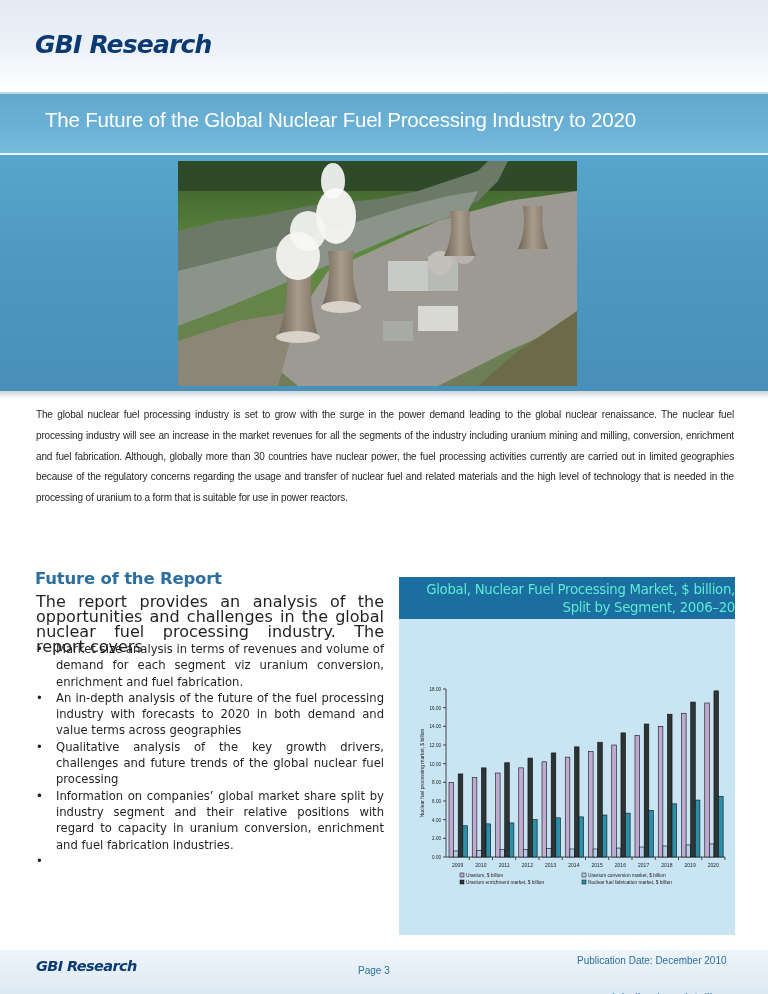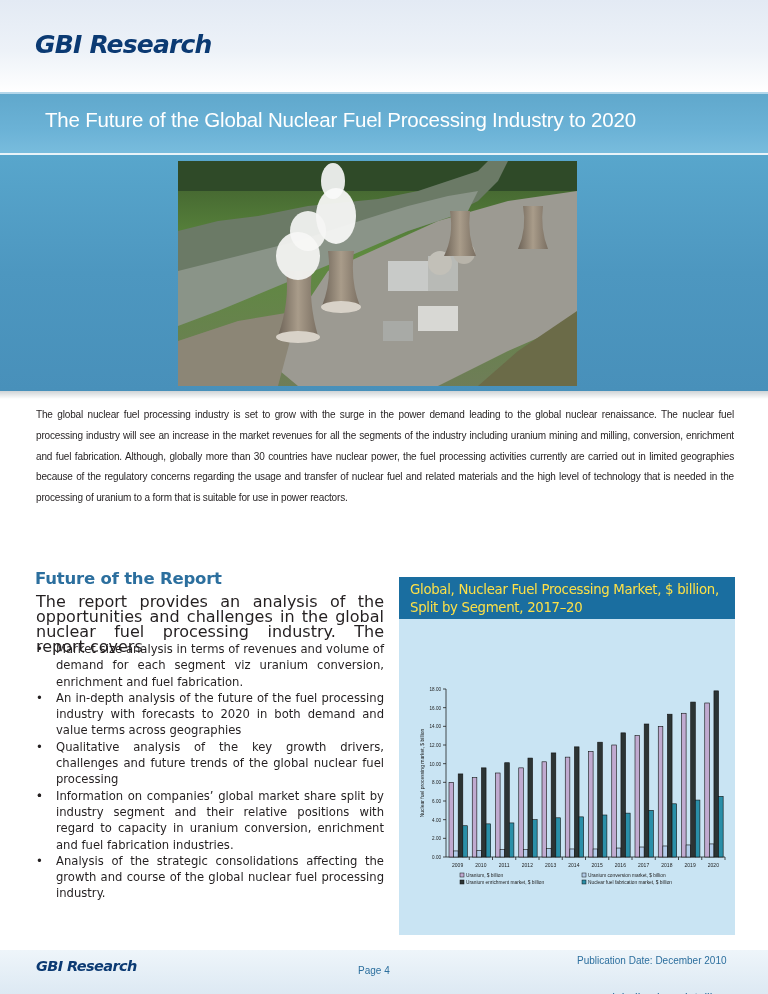--- a/index.html
+++ b/index.html
@@ -33,22 +33,22 @@
   .scope-intro { position: absolute; left: 36px; top: 594px; width: 348px; font-family: "DejaVu Sans", sans-serif;
     font-size: 16px; line-height: 15px; text-align: justify; color: #231f20; }
   .scope-list { position: absolute; left: 36px; top: 641px; width: 348px; list-style: none;
     font-family: "DejaVu Sans", sans-serif; font-size: 11.6px; line-height: 16.3px; color: #231f20; }
   .scope-list li { position: relative; padding-left: 20px; text-align: justify; }
   .scope-list .bullet { position: absolute; left: 0; top: 0; }
 
   .chart-panel { position: absolute; left: 399px; top: 577px; width: 336px; height: 358px; background: #c9e4f3; }
   .chart-title-bar { position: absolute; left: 0; top: 0; width: 336px; height: 42px; background: #1a6ea0;
     padding: 4px 0 0 11px; }
-  .chart-title { font-family: "DejaVu Sans", sans-serif; font-size: 13.3px; line-height: 17.5px; color: #fde047;
-    letter-spacing: -0.3px; white-space: nowrap; }
+  .chart-title { font-family: "DejaVu Sans", sans-serif; font-size: 13.3px; line-height: 17.5px; color: #5eead4;
+    letter-spacing: -0.3px; white-space: nowrap; text-align: right; }
 
   .chart-svg { position: absolute; left: 0; top: 0; }
 
   .footer { position: absolute; left: 0; top: 950px; width: 768px; height: 44px;
     background: linear-gradient(to bottom, #eef5fa 0%, #dde9f3 100%); }
   .footer-brand { position: absolute; left: 36px; top: 8px; font-family: "DejaVu Sans", sans-serif;
     font-weight: bold; font-style: italic; font-size: 14.5px; color: #0b3a73; letter-spacing: -0.6px; }
   .footer-page { position: absolute; left: 358px; top: 15px; font-size: 10px; color: #2c6f9e; }
   .footer-date { position: absolute; left: 577px; top: 5px; font-size: 10px; color: #2c6f9e; }
   .footer-url { position: absolute; left: 577px; top: 19px; font-size: 12px; color: #2c6f9e; margin-top: 22px; }
@@ -111,21 +111,21 @@
 <p class="intro">The global nuclear fuel processing industry is set to grow with the surge in the power demand leading to the global nuclear renaissance. The nuclear fuel processing industry will see an increase in the market revenues for all the segments of the industry including uranium mining and milling, conversion, enrichment and fuel fabrication. Although, globally more than 30 countries have nuclear power, the fuel processing activities currently are carried out in limited geographies because of the regulatory concerns regarding the usage and transfer of nuclear fuel and related materials and the high level of technology that is needed in the processing of uranium to a form that is suitable for use in power reactors.</p>
 
 <h2 class="scope-heading">Future of the Report</h2>
 <p class="scope-intro">The report provides an analysis of the opportunities and challenges in the global nuclear fuel processing industry. The report covers</p>
 <ul class="scope-list">
   <li><span class="bullet">•</span><span>Market size analysis in terms of revenues and volume of demand for each segment viz uranium conversion, enrichment and fuel fabrication.</span></li>
   <li><span class="bullet">•</span><span>An in-depth analysis of the future of the fuel processing industry with forecasts to 2020 in both demand and value terms across geographies</span></li>
   <li><span class="bullet">•</span><span>Qualitative analysis of the key growth drivers, challenges and future trends of the global nuclear fuel processing</span></li>
   <li><span class="bullet">•</span></li>
   <li><span class="bullet">•</span><span>Information on companies’ global market share split by industry segment and their relative positions with regard to capacity in uranium conversion, enrichment and fuel fabrication industries.</span></li>
-  <li><span class="bullet">•</span><span>Analysis of the strategic consolidations affecting the growth and course of the global nuclear fuel processing industry.</span></li>
+  <li><span class="bullet">•</span></li>
 </ul>
 
 <div class="chart-panel">
   <svg class="chart-svg" id="chart-svg" width="336" height="358" xmlns="http://www.w3.org/2000/svg">
       <line x1="47" y1="112" x2="47" y2="280" stroke="#222" stroke-width="0.8"></line>
       <line x1="44" y1="280" x2="47" y2="280" stroke="#222" stroke-width="0.8"></line>
       <text x="42" y="282" font-size="4.6" text-anchor="end" fill="#222" font-family="Liberation Sans, sans-serif">0.00</text>
       <line x1="44" y1="261.3333333333333" x2="47" y2="261.3333333333333" stroke="#222" stroke-width="0.8"></line>
       <text x="42" y="263.3333333333333" font-size="4.6" text-anchor="end" fill="#222" font-family="Liberation Sans, sans-serif">2.00</text>
       <line x1="44" y1="242.66666666666669" x2="47" y2="242.66666666666669" stroke="#222" stroke-width="0.8"></line>
@@ -222,22 +222,22 @@
       <text x="67" y="300" font-size="4.8" fill="#222" font-family="Liberation Sans, sans-serif">Uranium, $ billion</text>
       <rect x="183" y="296" width="4" height="4" fill="#b3cdea" stroke="#111" stroke-width="0.5"></rect>
       <text x="189" y="300" font-size="4.8" fill="#222" font-family="Liberation Sans, sans-serif">Uranium conversion market, $ billion</text>
       <rect x="61" y="303" width="4" height="4" fill="#2c3434" stroke="#111" stroke-width="0.5"></rect>
       <text x="67" y="307" font-size="4.8" fill="#222" font-family="Liberation Sans, sans-serif">Uranium enrichment market, $ billion</text>
       <rect x="183" y="303" width="4" height="4" fill="#2a8fa8" stroke="#111" stroke-width="0.5"></rect>
       <text x="189" y="307" font-size="4.8" fill="#222" font-family="Liberation Sans, sans-serif">Nuclear fuel fabrication market, $ billion</text>
     </svg>
   <div class="chart-title-bar">
     <div class="chart-title">Global, Nuclear Fuel Processing Market, $ billion,</div>
-    <div class="chart-title">Split by Segment, 2017–20</div>
+    <div class="chart-title">Split by Segment, 2006–20</div>
   </div>
 </div>
 
 <div class="footer">
   <div class="footer-brand">GBI Research</div>
-  <div class="footer-page">Page 4</div>
+  <div class="footer-page">Page 3</div>
   <div class="footer-date">Publication Date: December 2010</div>
   <div class="footer-url">www.globalbusinessintelligence.com</div>
 </div>
 
 </body></html>

